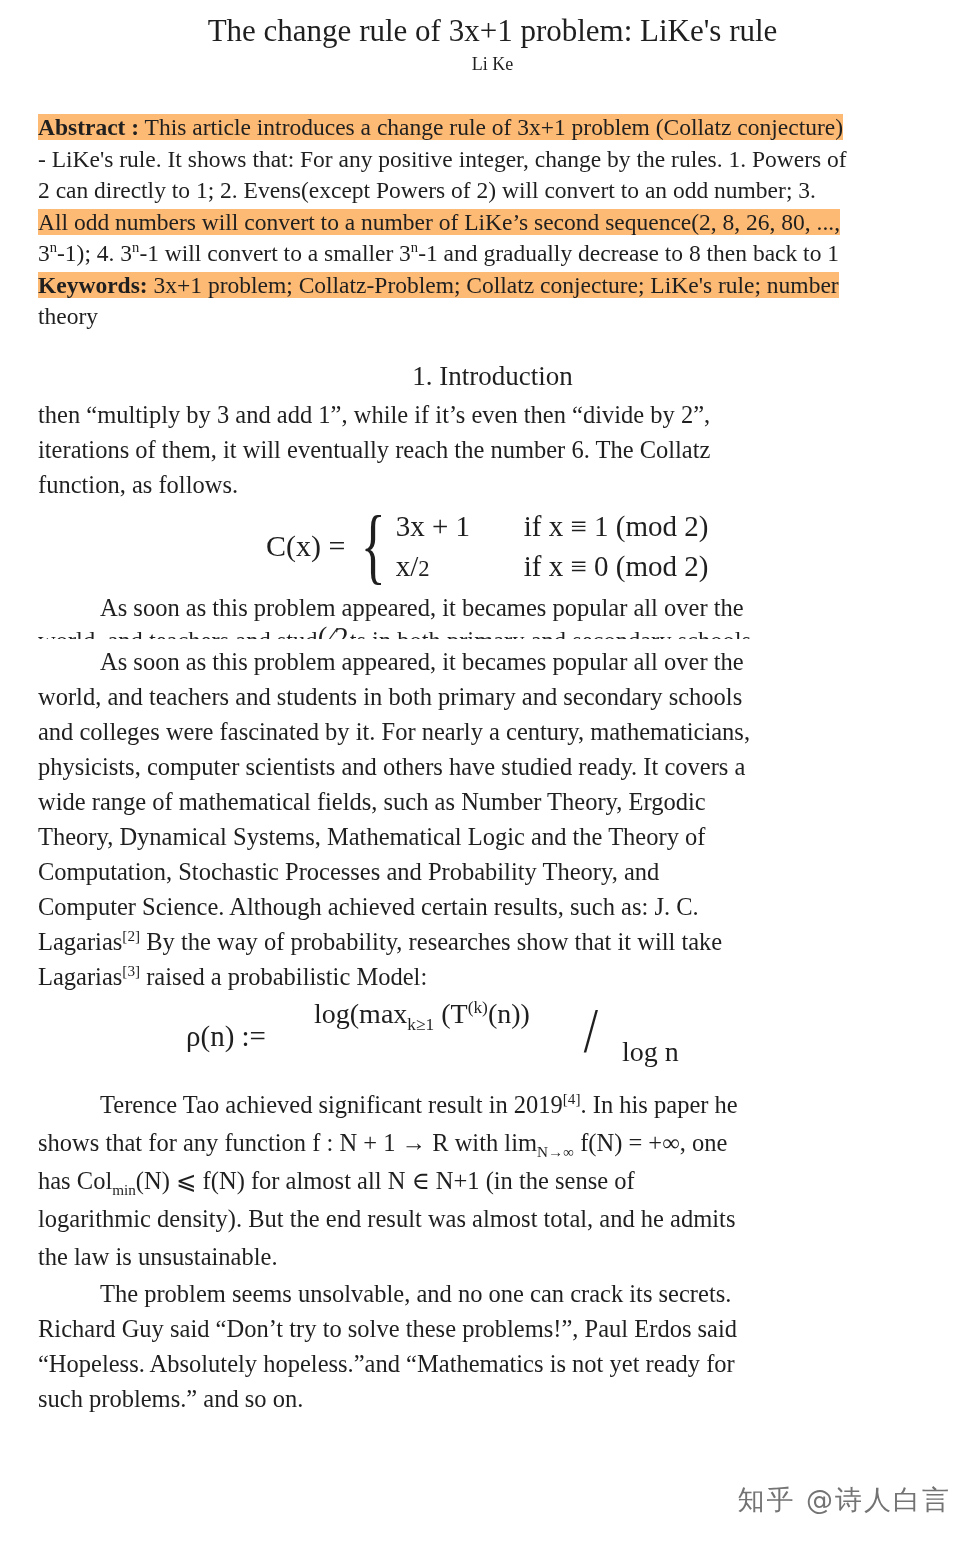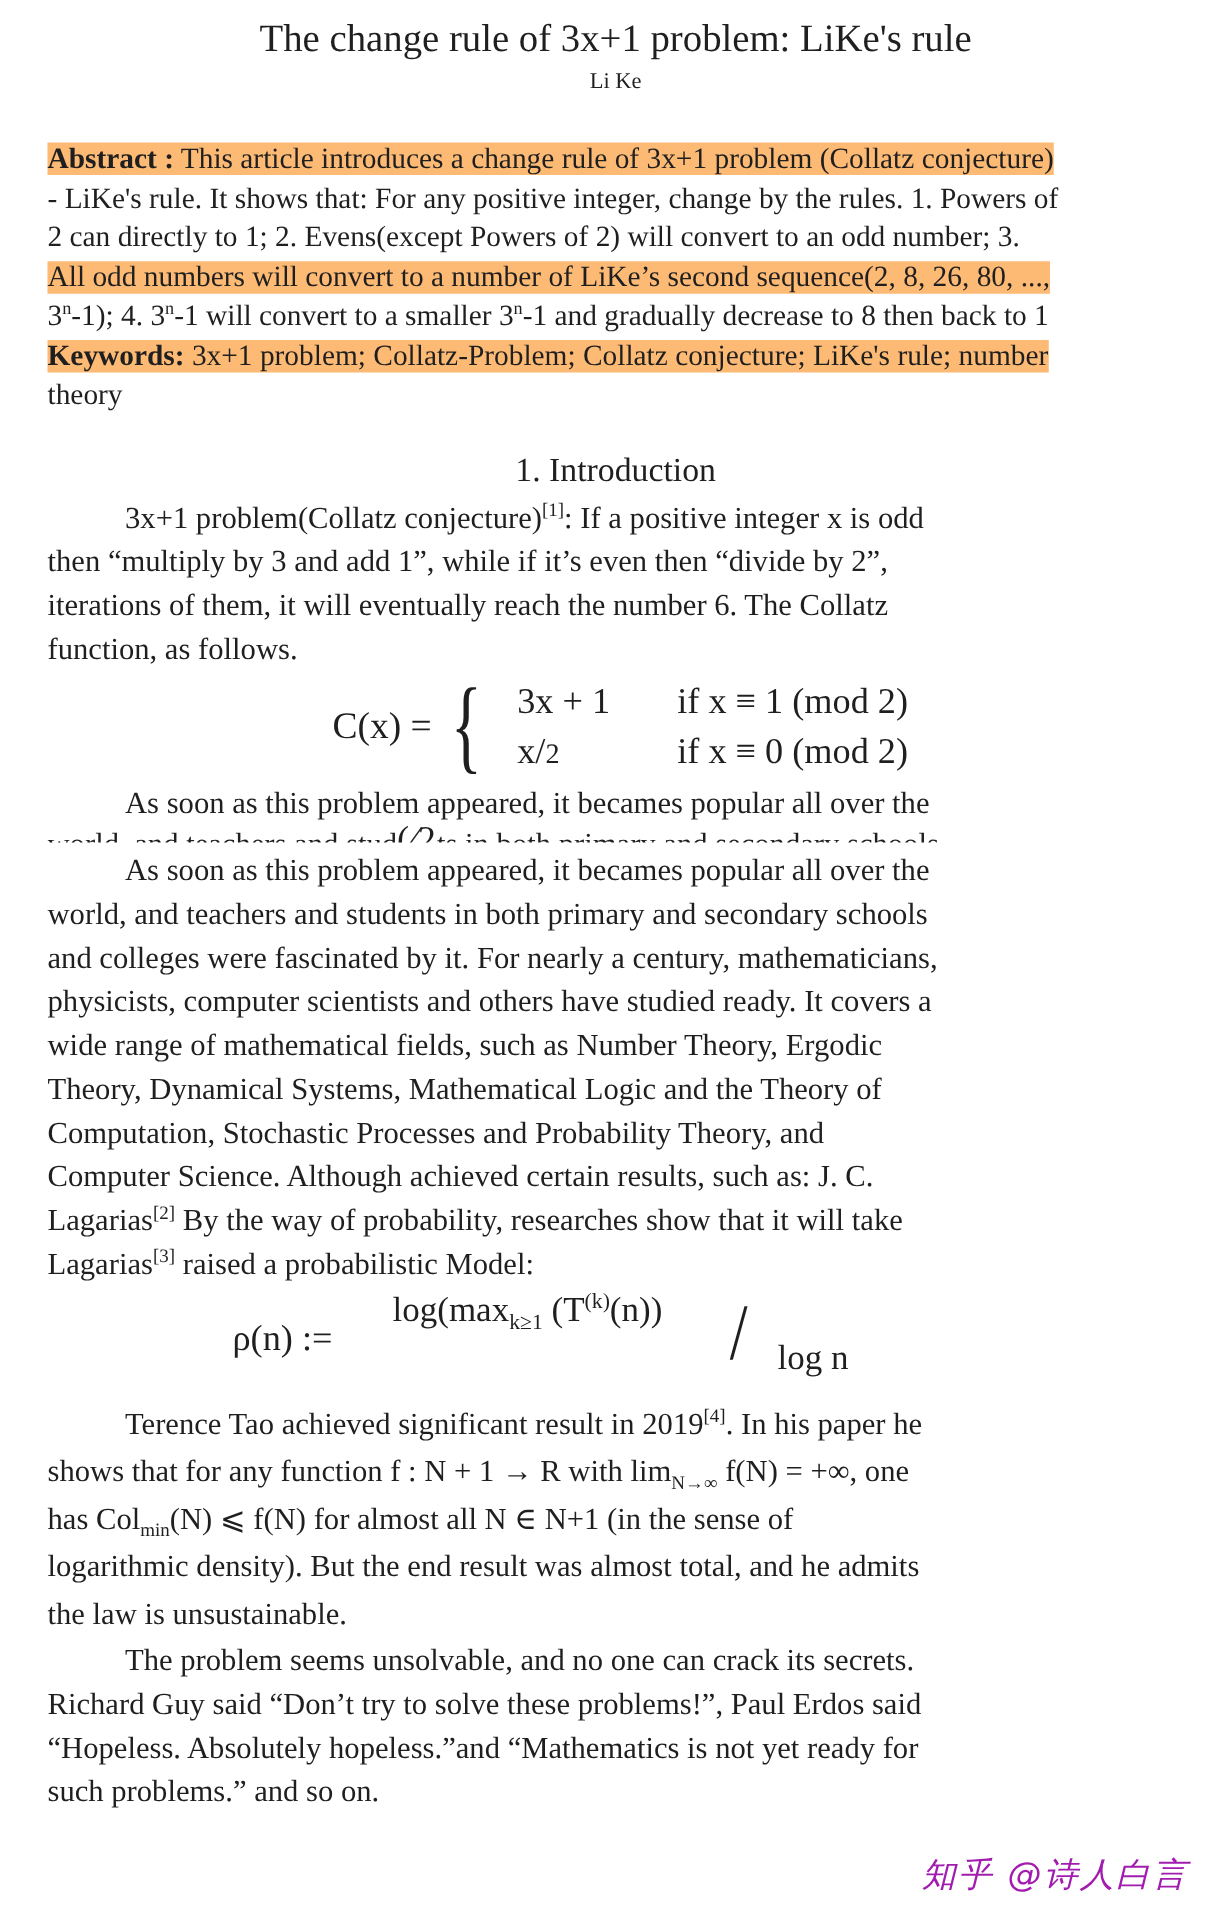--- a/index.html
+++ b/index.html
@@ -33,21 +33,21 @@
   .hl { background: #fdba74; }
 
   sup { font-size: 62%; vertical-align: super; line-height: 0; }
   sub { font-size: 62%; vertical-align: sub;   line-height: 0; }
 
   
   .formula1 { height: 88px; display: flex; align-items: center; margin-left: 228px; }
   .f1-lhs   { font-size: 30px; margin-right: 6px; }
   .f1-brace { font-size: 84px; line-height: 84px; font-weight: 400;
               transform: scaleX(.62); transform-origin: center; margin-left: 2px; }
-  .f1-rows  { margin-left: 20px; font-size: 29px; }
+  .f1-rows  { margin-left: 2px; font-size: 29px; }
   .f1-row   { display: flex; line-height: 40px; height: 40px; }
   .f1-expr  { width: 128px; }
   .formula1 sub { font-size: 78%; vertical-align: -28%; }
 
   
   .seam-clip { height: 14px; overflow: hidden; position: relative; }
   .seam-inner { margin-top: -3px; font-size: 24.5px; line-height: 35px; white-space: nowrap; }
   .seam-frag { font-size: 29px; position: relative; top: -2px; letter-spacing: 1px; }
 
   
@@ -76,21 +76,20 @@
       <div class="line"><span class="line-text">2 can directly to 1; 2. Evens(except Powers of 2) will convert to an odd number; 3.</span></div>
       <div class="line"><span class="line-text hl">All odd numbers will convert to a number of LiKe’s second sequence(2, 8, 26, 80, ...,</span></div>
       <div class="line"><span class="line-text">3<sup>n</sup>-1); 4. 3<sup>n</sup>-1 will convert to a smaller 3<sup>n</sup>-1 and gradually decrease to 8 then back to 1</span></div>
       <div class="line"><span class="line-text hl"><b>Keywords:</b> 3x+1 problem; Collatz-Problem; Collatz conjecture; LiKe's rule; number</span></div>
       <div class="line"><span class="line-text">theory</span></div>
     </div>
 
   <div class="section-heading">1. Introduction</div>
 
   <div class="para para1">
-      <div class="line indent"><span class="line-text">3x+1 problem(Collatz conjecture)<sup>[1]</sup>: If a positive integer x is odd</span></div>
       <div class="line"><span class="line-text">then “multiply by 3 and add 1”, while if it’s even then “divide by 2”,</span></div>
       <div class="line"><span class="line-text">iterations of them, it will eventually reach the number 6. The Collatz</span></div>
       <div class="line"><span class="line-text">function, as follows.</span></div>
     </div>
 
   <div class="formula1">
     <span class="f1-lhs">C(x) =</span>
     <span class="f1-brace">{</span>
     <span class="f1-rows">
       <span class="f1-row">
@@ -143,13 +142,13 @@
 
   <div class="para para4">
       <div class="line indent"><span class="line-text">The problem seems unsolvable, and no one can crack its secrets.</span></div>
       <div class="line"><span class="line-text">Richard Guy said “Don’t try to solve these problems!”, Paul Erdos said</span></div>
       <div class="line"><span class="line-text">“Hopeless. Absolutely hopeless.”and “Mathematics is not yet ready for</span></div>
       <div class="line"><span class="line-text">such problems.” and so on.</span></div>
     </div>
 
 </div>
 
-<div class="watermark" style="color: #a21caf; font-style: italic;">知乎 @诗人白言</div>
+<div class="watermark" style="color: #737373;">知乎 @诗人白言</div>
 
 </body></html>

